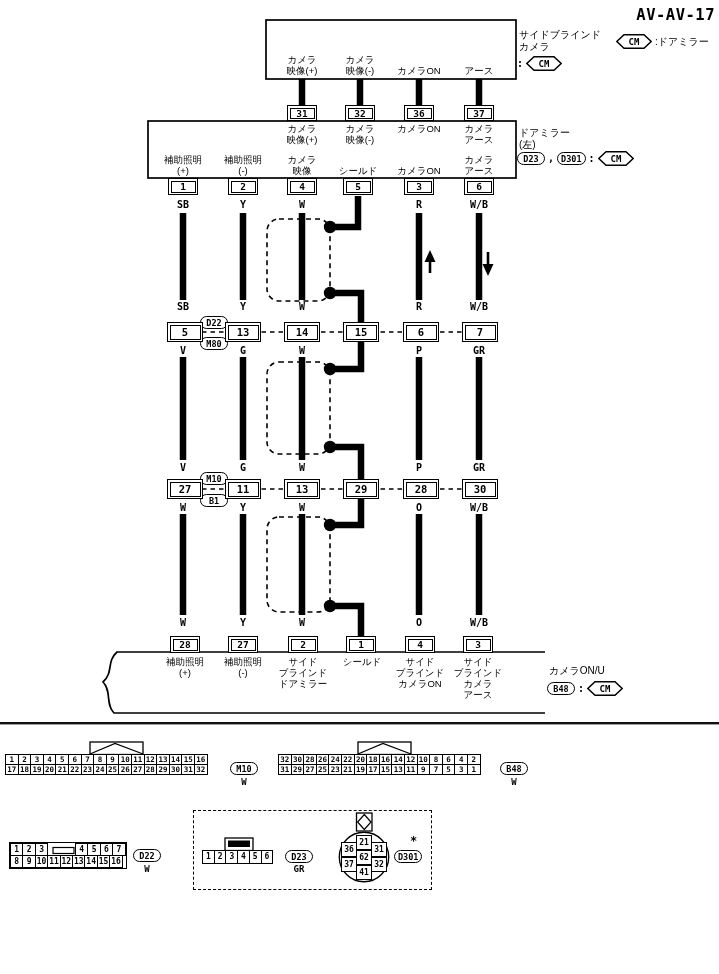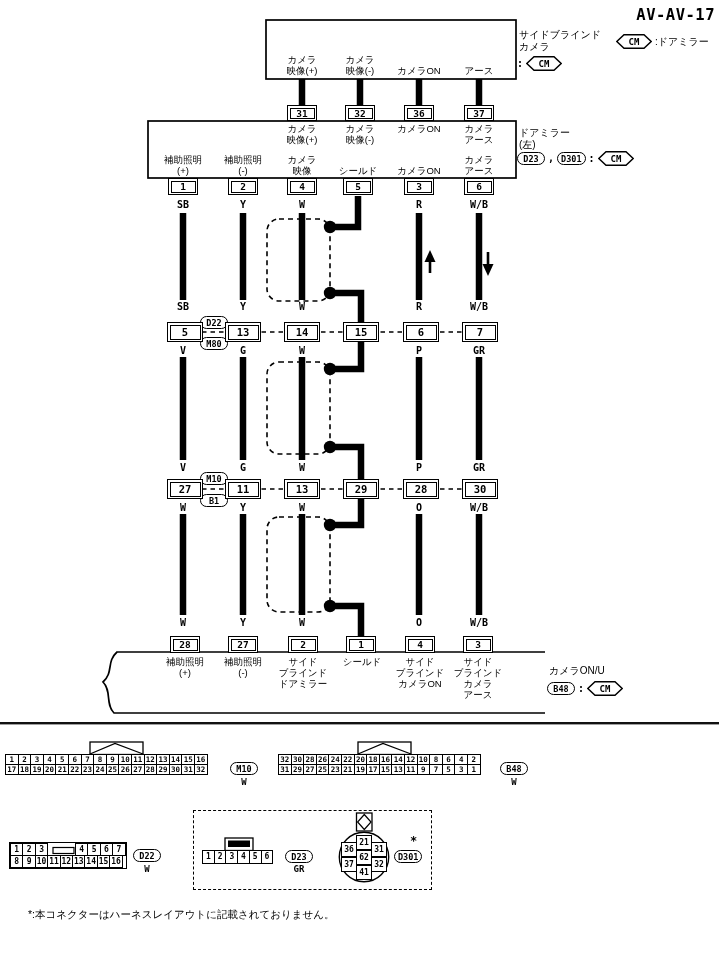--- a/index.html
+++ b/index.html
@@ -534,14 +534,13 @@
   <div class="dcell" style="left:341px;top:842px;">36</div>
   <div class="dcell" style="left:341px;top:857px;">37</div>
   <div class="dcell" style="left:356px;top:834.5px;">21</div>
   <div class="dcell" style="left:356px;top:849.5px;">62</div>
   <div class="dcell" style="left:356px;top:864.5px;">41</div>
   <div class="dcell" style="left:371px;top:842px;">31</div>
   <div class="dcell" style="left:371px;top:857px;">32</div>
   <span class="star" style="left:410px;top:834px;">*</span>
   <span class="tag abs" style="left:394px;top:850px;">D301</span>
 
-  <div class="foot" style="left:28px;top:908px;">*:本コネクターはハーネスレイアウトに記載されておりません。</div>
 </div>
 
 </body></html>

